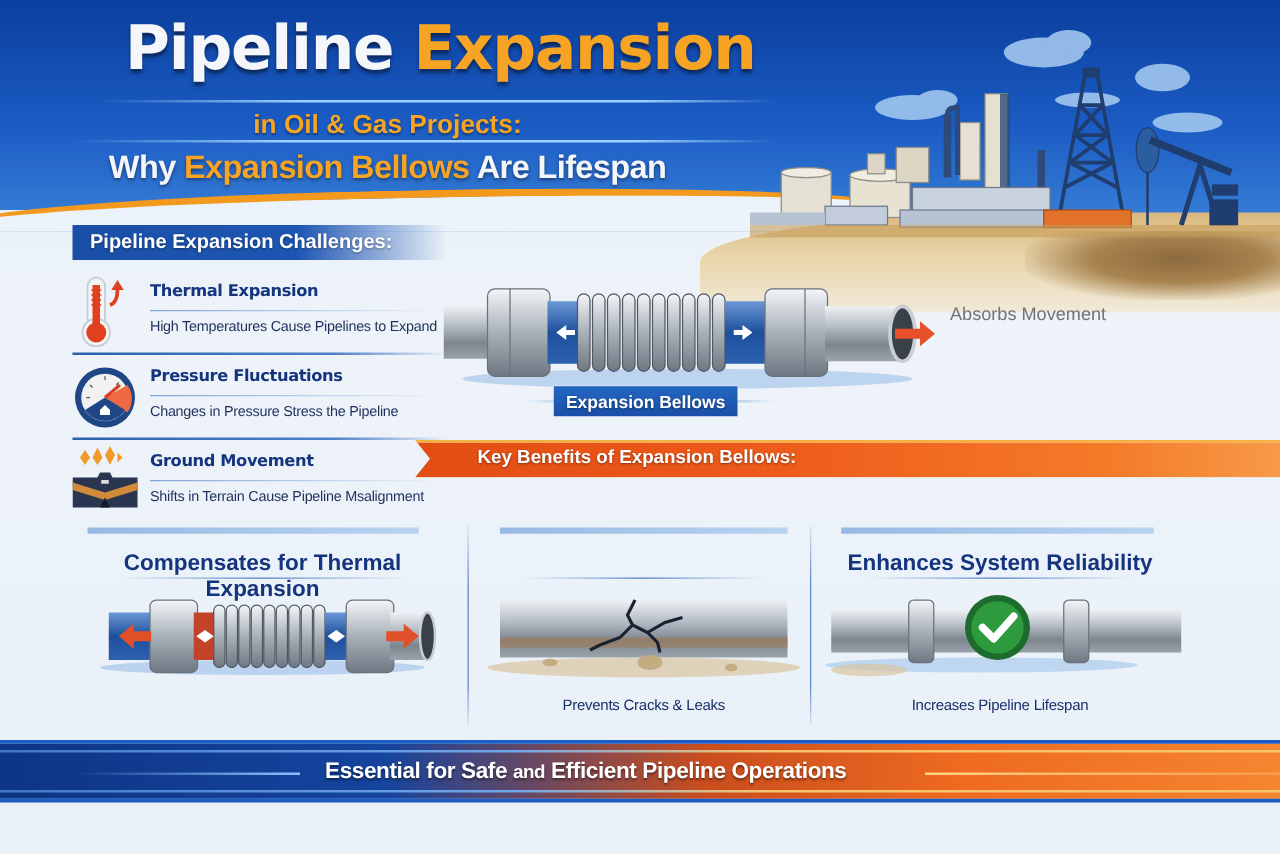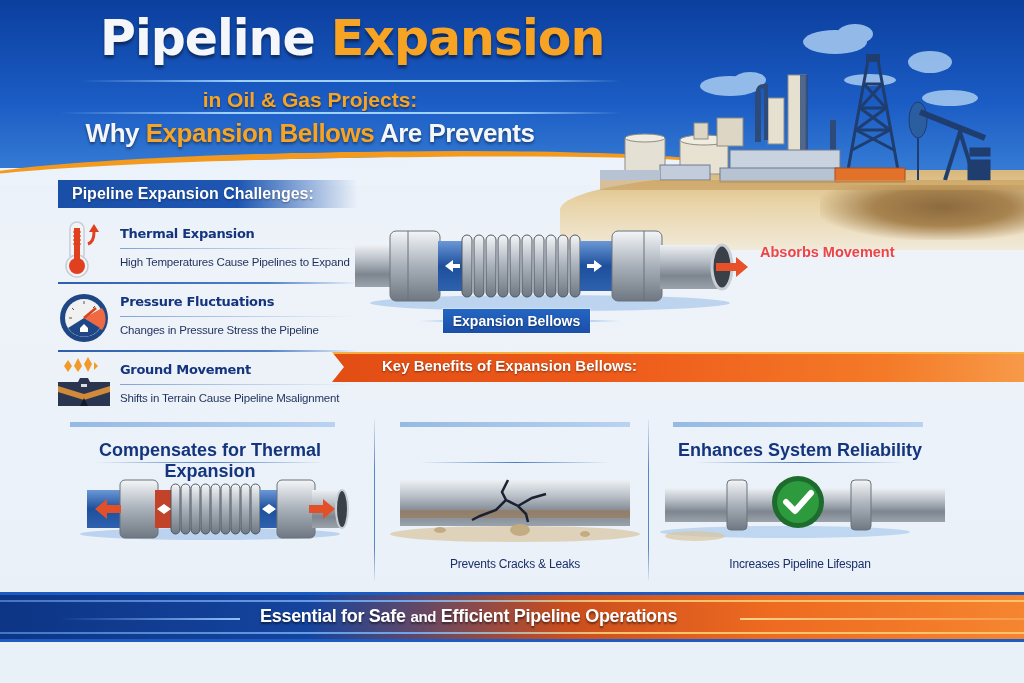--- a/index.html
+++ b/index.html
@@ -106,21 +106,21 @@
     color: #fff; font-weight: bold; font-size: 14px; text-align: center;
     line-height: 24px; text-shadow: 0 1px 2px rgba(0,0,0,0.4);
     box-shadow: 0 0 0 1px rgba(255,255,255,0.3);
   }
   .bellows-label-line {
     position: absolute; left: 420px; top: 320px; width: 200px; height: 2px;
     background: linear-gradient(90deg, rgba(41,112,200,0) 0%, #3b85d6 50%, rgba(41,112,200,0) 100%);
   }
   .absorbs {
     position: absolute; left: 760px; top: 243px; width: 160px;
-    color: #ef4444; font-weight: bold; font-size: 14.5px; line-height: 19px;
+    color: #737373; font-weight: normal; font-size: 14.5px; line-height: 19px;
     font-family: "Liberation Sans", sans-serif;
   }
 
   
   .ribbon {
     position: absolute; left: 332px; top: 352px; width: 692px; height: 30px;
     background: linear-gradient(90deg, #e24d14 0%, #ee5a1a 40%, #f47a28 80%, #f79a48 100%);
     clip-path: polygon(0 0, 100% 0, 100% 100%, 0 100%, 12px 50%);
     border-top: 2px solid #f7b040;
   }
@@ -197,21 +197,21 @@
     <div class="title-main">
       <span class="w">Pipeline</span>
       <span class="o">Expansion</span>
     </div>
     <div class="rule" style="left:80px; top:80px; width:540px;"></div>
     <div class="title-sub1">in Oil &amp; Gas Projects:</div>
     <div class="rule" style="left:60px; top:112px; width:560px;"></div>
     <div class="title-sub2">
       <span class="w">Why</span>
       <span class="o">Expansion Bellows</span>
-      <span class="w">Are Prevents</span>
+      <span class="w">Are Lifespan</span>
     </div>
   </div>
 
   <div class="ground"></div>
   <div class="dirt"></div>
 
   <svg class="scene" viewBox="0 0 424 220">
 
     <g fill="#a9cdf2" opacity="0.85">
       <ellipse cx="235" cy="22" rx="32" ry="12"></ellipse>

